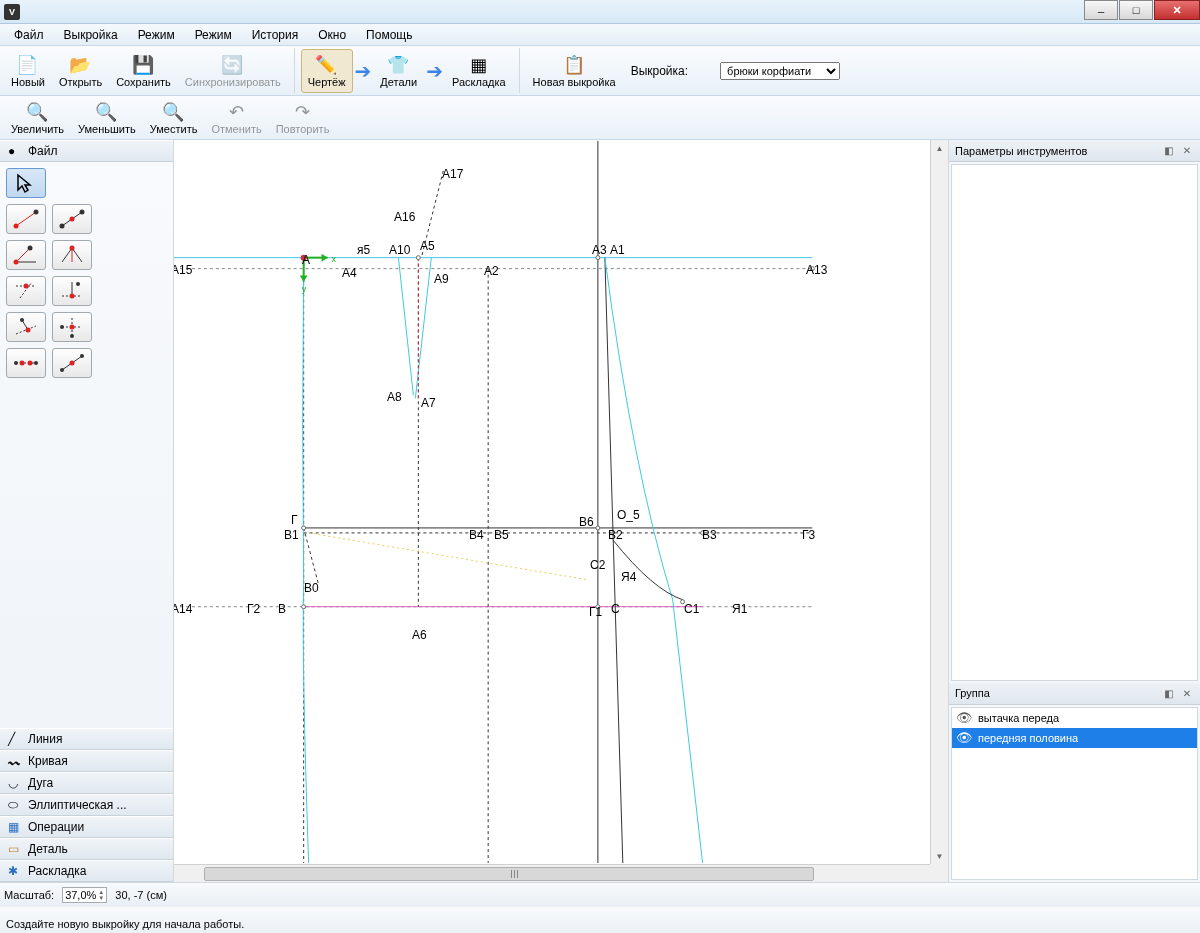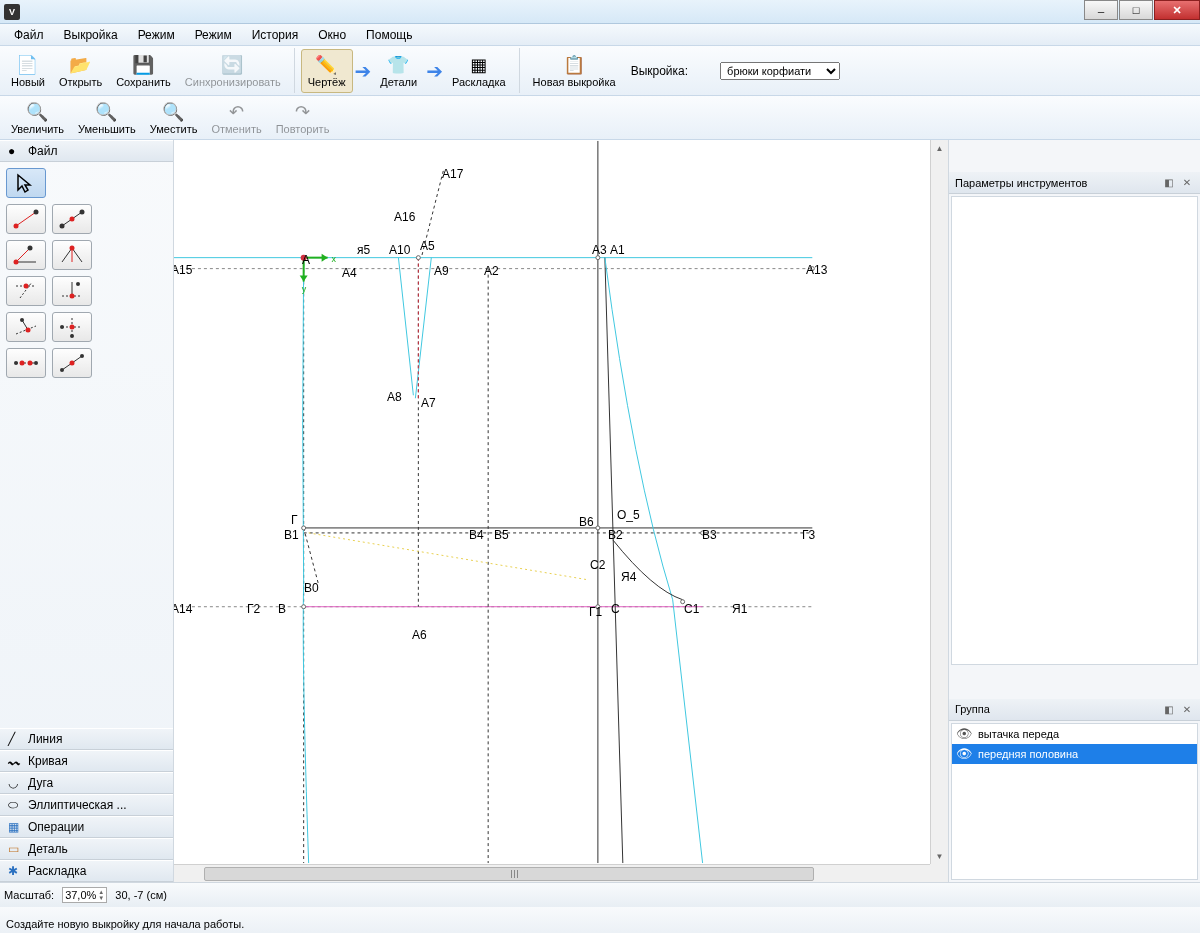--- a/index.html
+++ b/index.html
@@ -57,21 +57,21 @@
 .hscroll .grip span{width:1px; height:8px; background:#888;}
 .vscroll { position: absolute; top: 0; right: 0; bottom: 18px; width: 18px; background: #f0f0f0; border-left: 1px solid #d0d0d0; }
 .vscroll .up, .vscroll .dn { height:16px; display:flex; align-items:center; justify-content:center; font-size:8px; color:#666;}
 .vscroll .up{position:absolute; top:0; width:100%;}
 .vscroll .dn{position:absolute; bottom:0; width:100%;}
 .scroll-corner { position:absolute; right:0; bottom:0; width:18px; height:18px; background:#f0f0f0;}
 .pt { position: absolute; font-size: 12px; color: #000; white-space: nowrap; }
 
 
 .rightpane { width: 252px; background: #f4f6f9; border-left: 1px solid #d0d8e0; display: flex; flex-direction: column; }
-.dock-title { height: 22px; background: linear-gradient(#eef2f6,#dfe6ee); border-bottom: 1px solid #c8d0d8; display: flex; align-items: center; padding: 0 6px; font-size: 11px; margin-top: 32px; }
+.dock-title { height: 22px; background: linear-gradient(#eef2f6,#dfe6ee); border-bottom: 1px solid #c8d0d8; display: flex; align-items: center; padding: 0 6px; font-size: 11px; }
 .dock-title .sp { flex: 1; }
 .dock-icon { width: 14px; height: 14px; display: flex; align-items: center; justify-content: center; font-size: 10px; color: #666; margin-left: 4px; cursor: default; }
 .dock-body { flex: 1; background: #fff; border: 1px solid #d0d8e0; margin: 2px; overflow: auto; }
 .group-item { display: flex; align-items: center; padding: 2px 4px; gap: 6px; font-size: 11px; height:20px;}
 .group-item.sel { background: #1e7fe8; color: #fff; }
 .eye-icon { font-size: 13px; color: #555; width:16px; text-align:center;}
 .group-item.sel .eye-icon { color: #fff; }
 
 
 .status1 { height: 25px; background: linear-gradient(#f8fafc,#e8eef4); display: flex; align-items: center; padding: 0 4px; font-size: 11px; gap: 8px; border-top:1px solid #d0d8e0;}
@@ -352,21 +352,21 @@
       <div class="pt" style="left:268px;top:27px;">A17</div>
       <div class="pt" style="left:220px;top:70px;">A16</div>
       <div class="pt" style="left:183px;top:103px;">я5</div>
       <div class="pt" style="left:215px;top:103px;">A10</div>
       <div class="pt" style="left:246px;top:99px;">A5</div>
       <div class="pt" style="left:418px;top:103px;">A3</div>
       <div class="pt" style="left:436px;top:103px;">A1</div>
       <div class="pt" style="left:-3px;top:123px;">A15</div>
       <div class="pt" style="left:128px;top:113px;">А</div>
       <div class="pt" style="left:168px;top:126px;">A4</div>
-      <div class="pt" style="left:260px;top:124px;">A9</div>
+      <div class="pt" style="left:260px;top:132px;">A9</div>
       <div class="pt" style="left:310px;top:124px;">A2</div>
       <div class="pt" style="left:632px;top:123px;">A13</div>
       <div class="pt" style="left:213px;top:250px;">A8</div>
       <div class="pt" style="left:247px;top:256px;">A7</div>
       <div class="pt" style="left:117px;top:373px;">Г</div>
       <div class="pt" style="left:443px;top:368px;">О_5</div>
       <div class="pt" style="left:405px;top:375px;">B6</div>
       <div class="pt" style="left:110px;top:388px;">B1</div>
       <div class="pt" style="left:295px;top:388px;">B4</div>
       <div class="pt" style="left:320px;top:388px;">B5</div>

